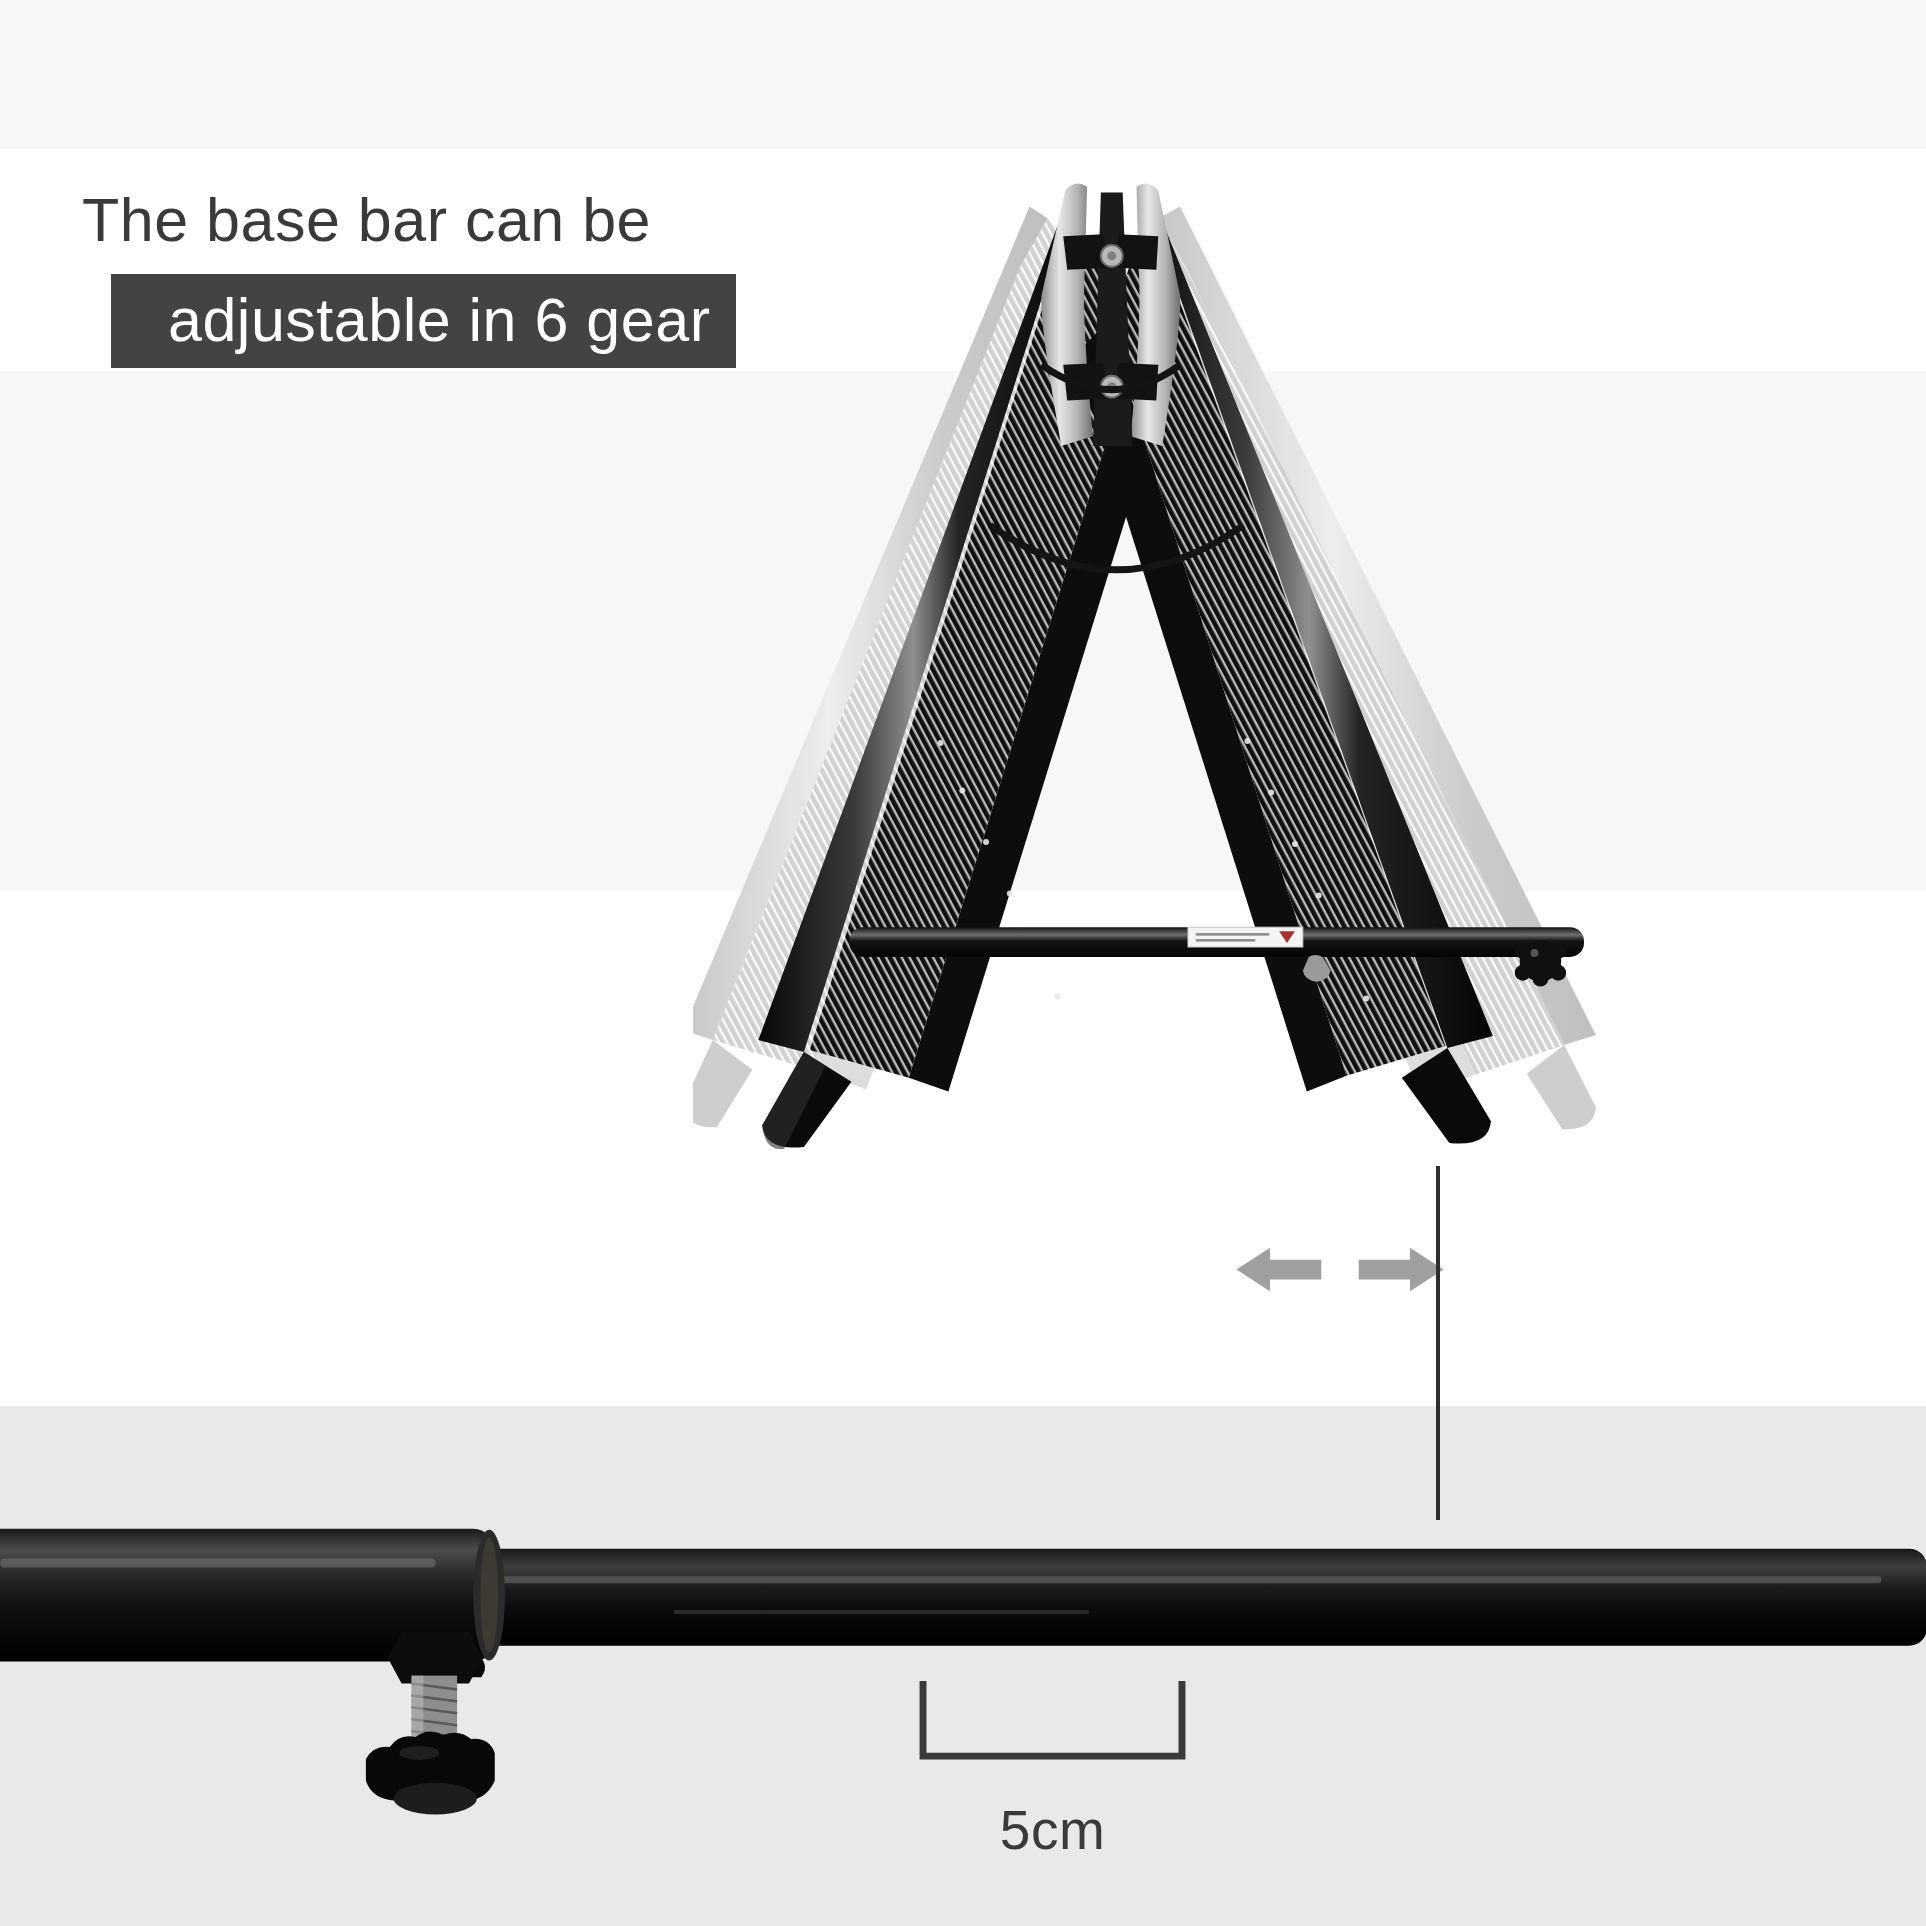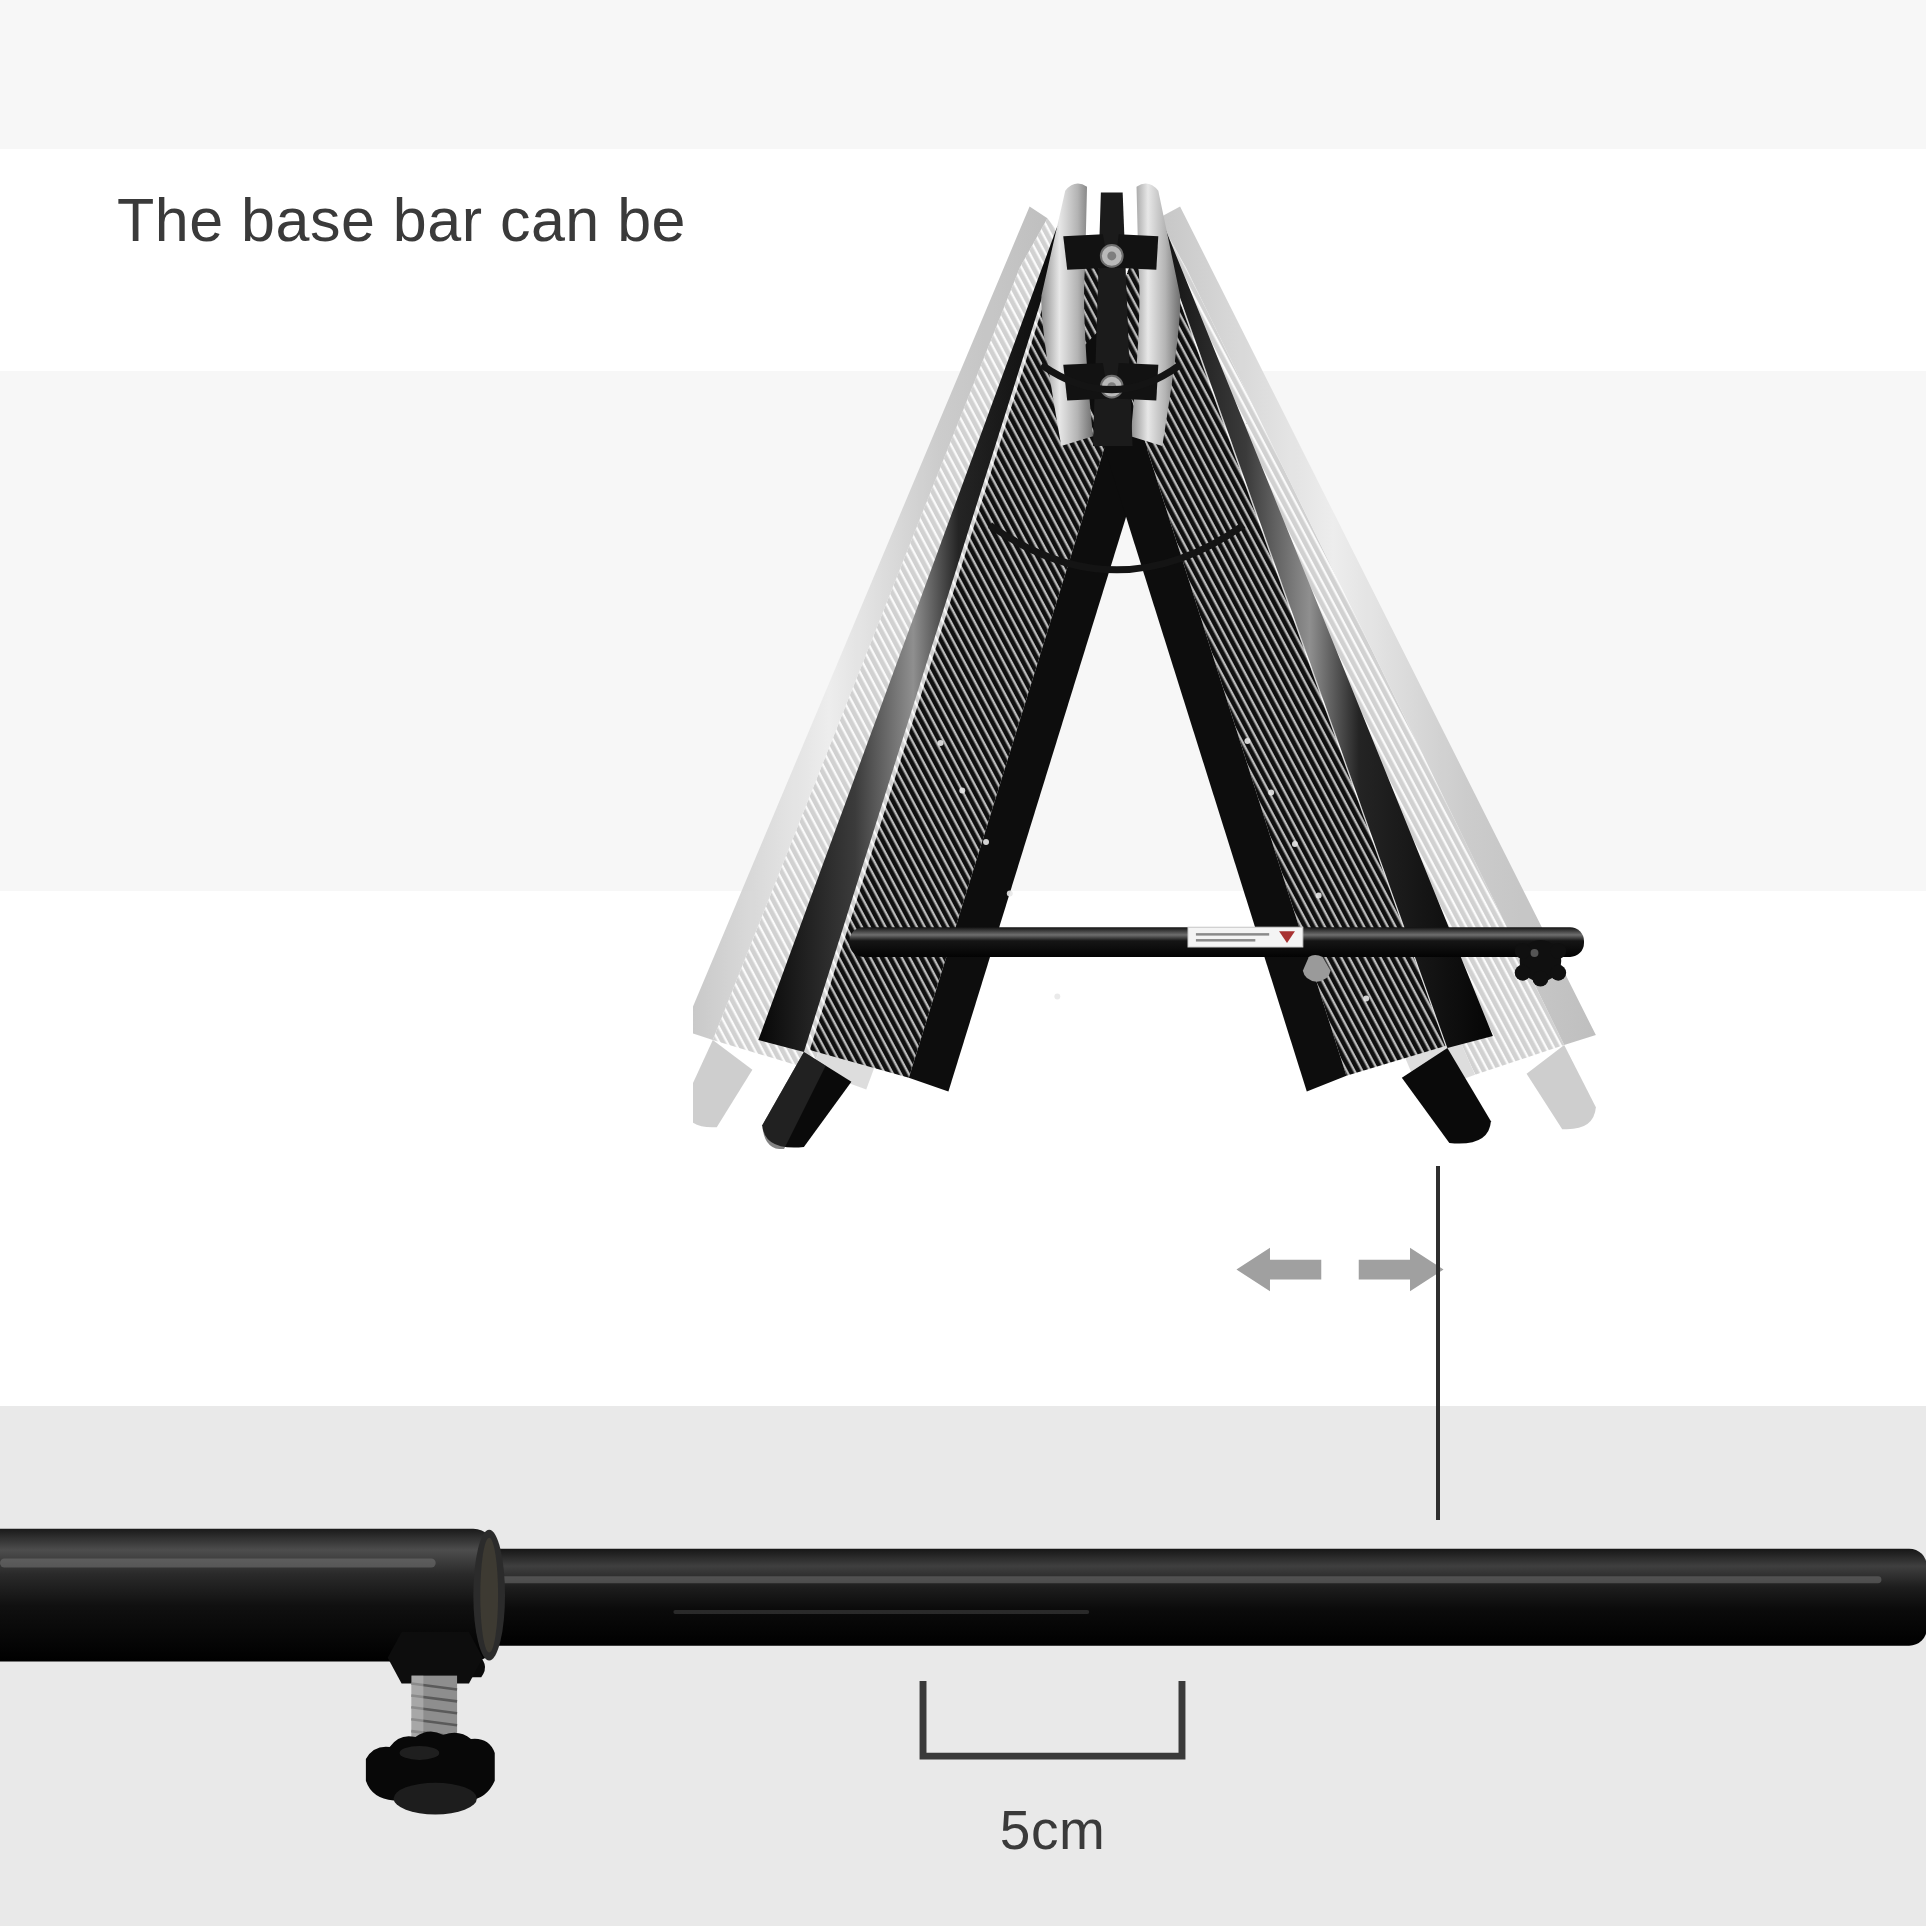--- a/index.html
+++ b/index.html
@@ -15,21 +15,21 @@
   #band-top   {top:0;    height:149px; background:#f7f7f7;}
   #band-white1{top:149px;height:223px; background:#ffffff;}
   #band-mid   {top:371px;height:520px; background:#f7f7f7;}
   #band-white2{top:891px;height:515px; background:#ffffff;}
   #band-bottom{top:1406px;height:521px;background:#e9e9e9;}
 
   
   #caption{position:absolute;left:0;top:188px;width:911px;}
   #caption-line1{
     font-size:61px;color:#3a3a3a;letter-spacing:0.5px;
-    padding-left:117px;line-height:1.05;white-space:nowrap;
+    padding-left:82px;line-height:1.05;white-space:nowrap;
   }
   #caption-line2-wrap{
     display:inline-block;margin-top:22px;margin-left:111px;
     background:#434343;padding:14px 26px 16px 57px;
   }
   #caption-line2{
     font-size:61px;color:#ffffff;letter-spacing:0.5px;
     line-height:1.05;white-space:nowrap;
   }
 
@@ -70,20 +70,23 @@
 <div id="stage">
 
   <div class="band" id="band-top"></div>
   <div class="band" id="band-white1"></div>
   <div class="band" id="band-mid"></div>
   <div class="band" id="band-white2"></div>
   <div class="band" id="band-bottom"></div>
 
   <div id="caption">
     <div id="caption-line1">The base bar can be</div>
+    <div id="caption-line2-wrap">
+      <div id="caption-line2">adjustable in 6 gear</div>
+    </div>
   </div>
 
   <div id="product">
     <svg viewBox="0 0 1100 1010" xmlns="http://www.w3.org/2000/svg">
       <defs>
 
         <pattern id="meshDark" width="7" height="7" patternUnits="userSpaceOnUse" patternTransform="rotate(62)">
           <rect width="7" height="7" fill="#0f0f0f"></rect>
           <rect width="7" height="2.4" fill="#d8d8d8" opacity="0.85"></rect>
         </pattern>

